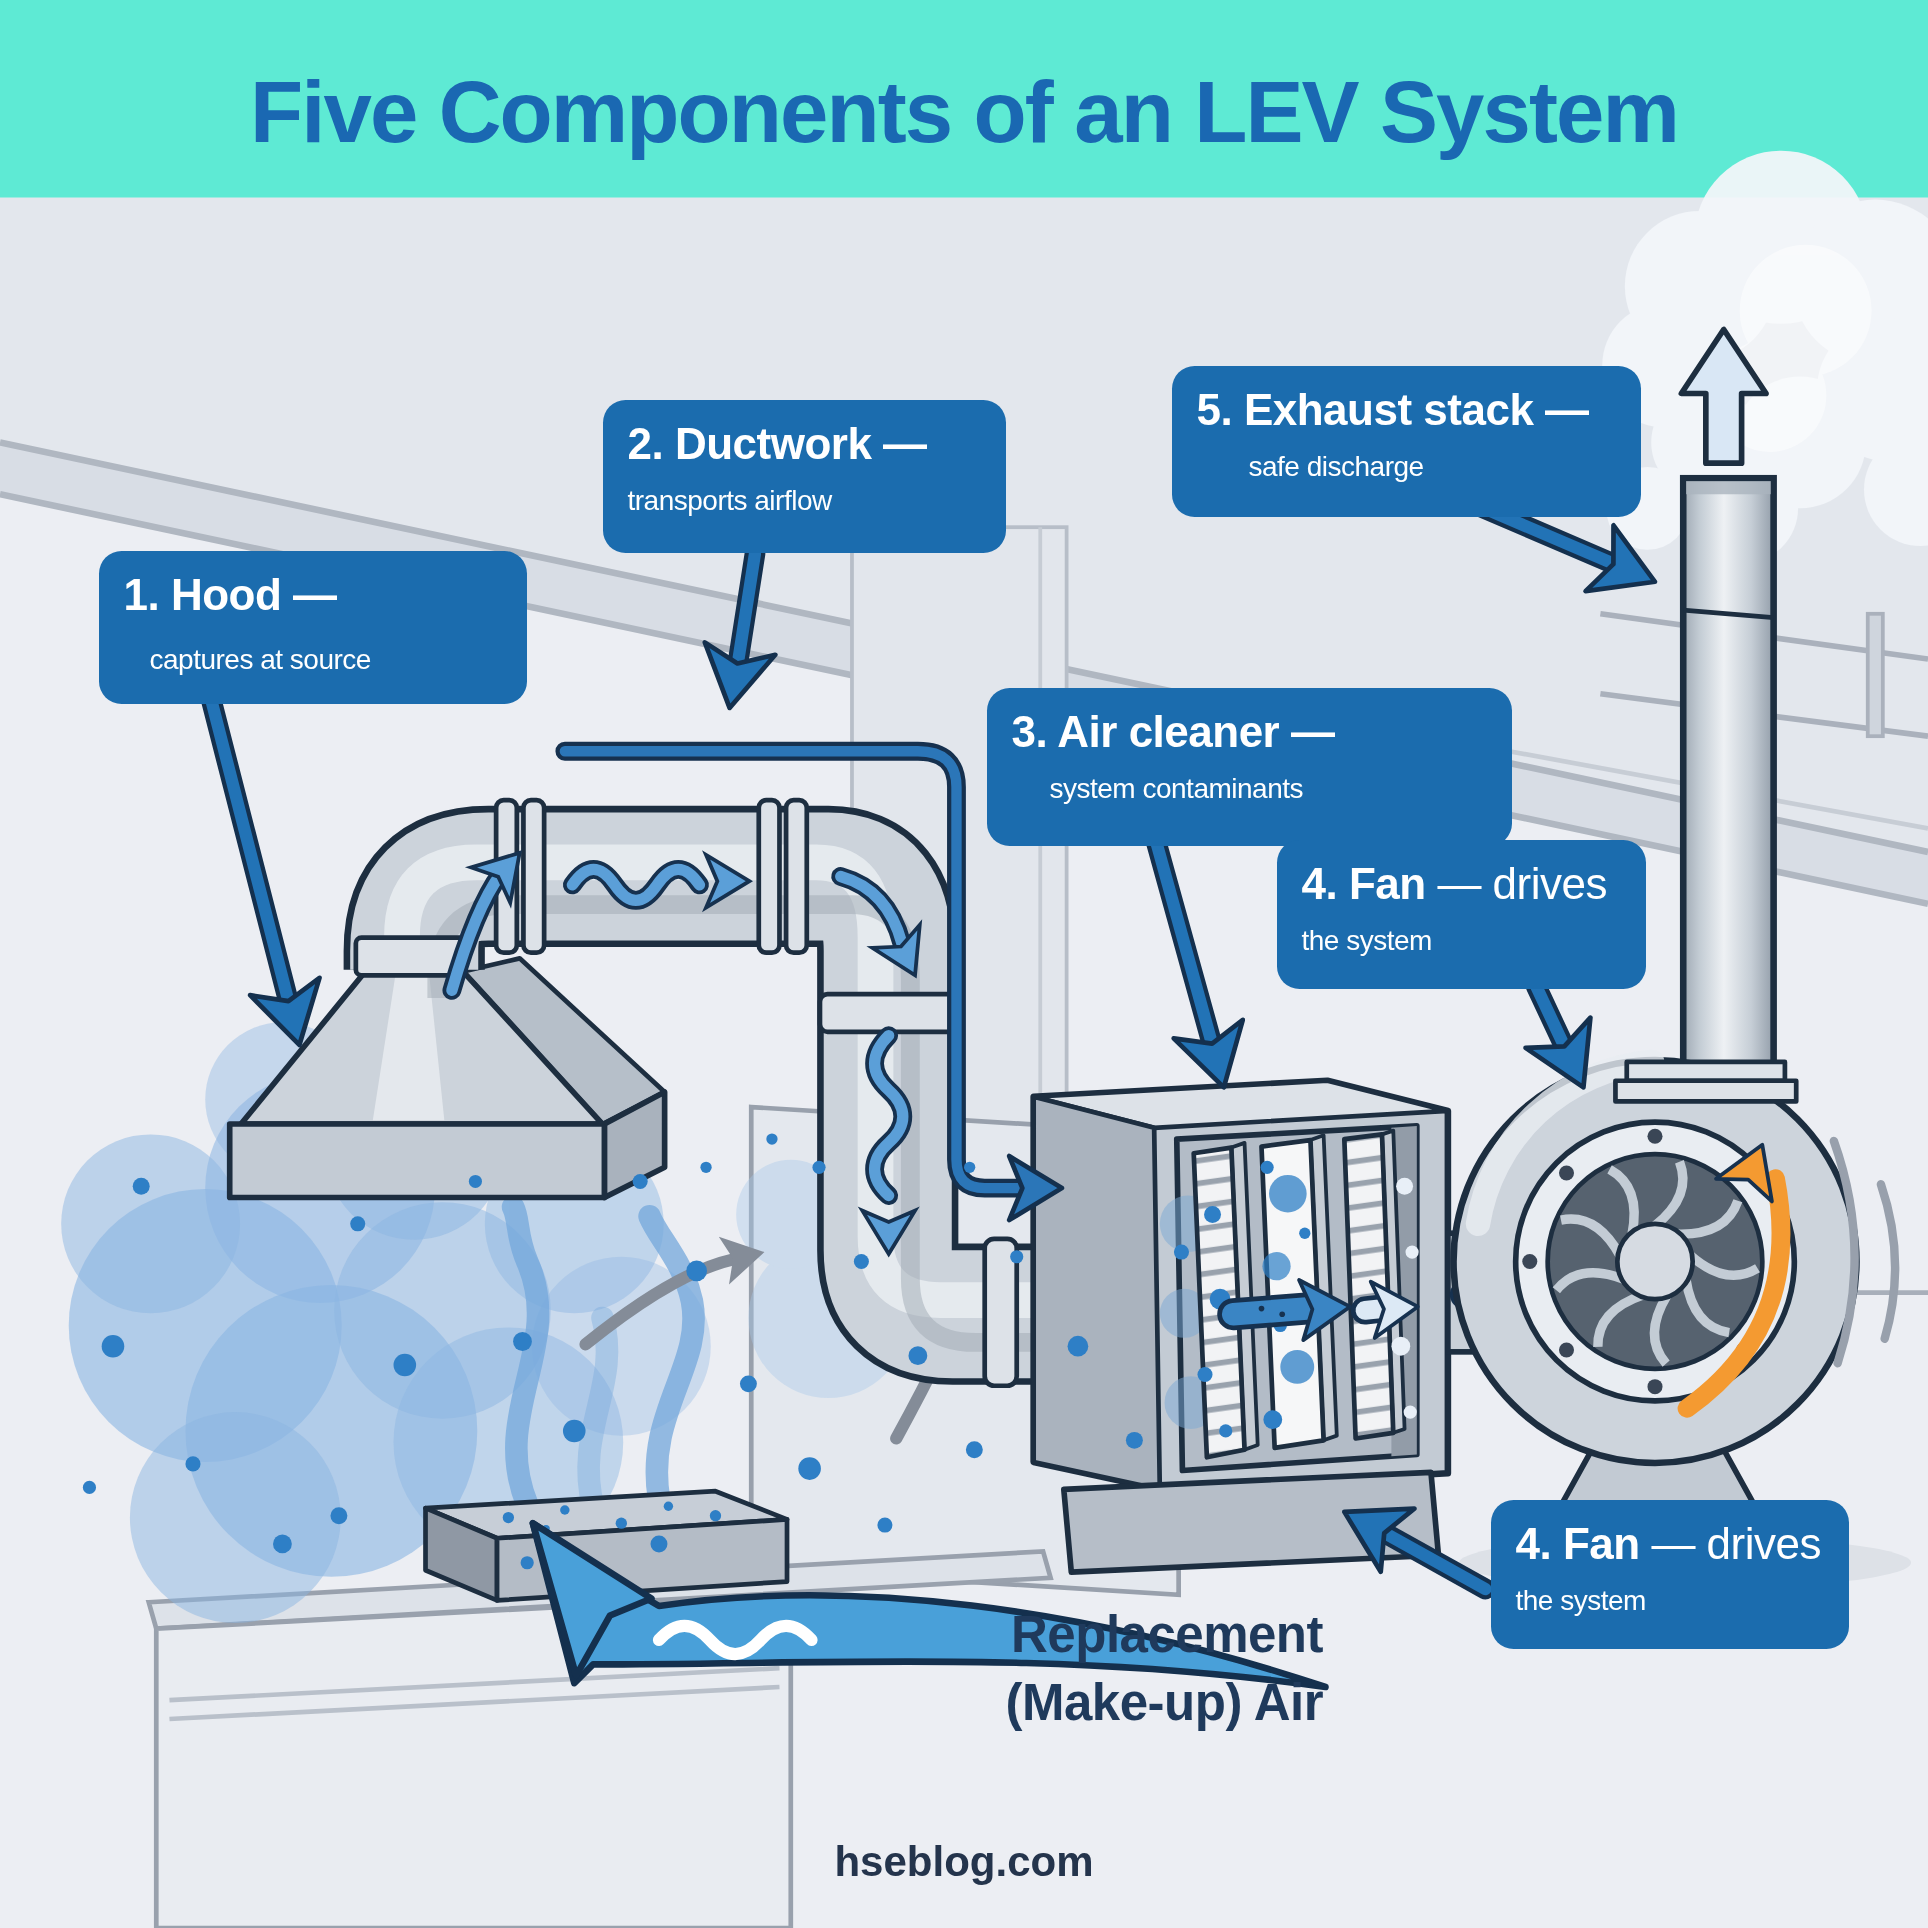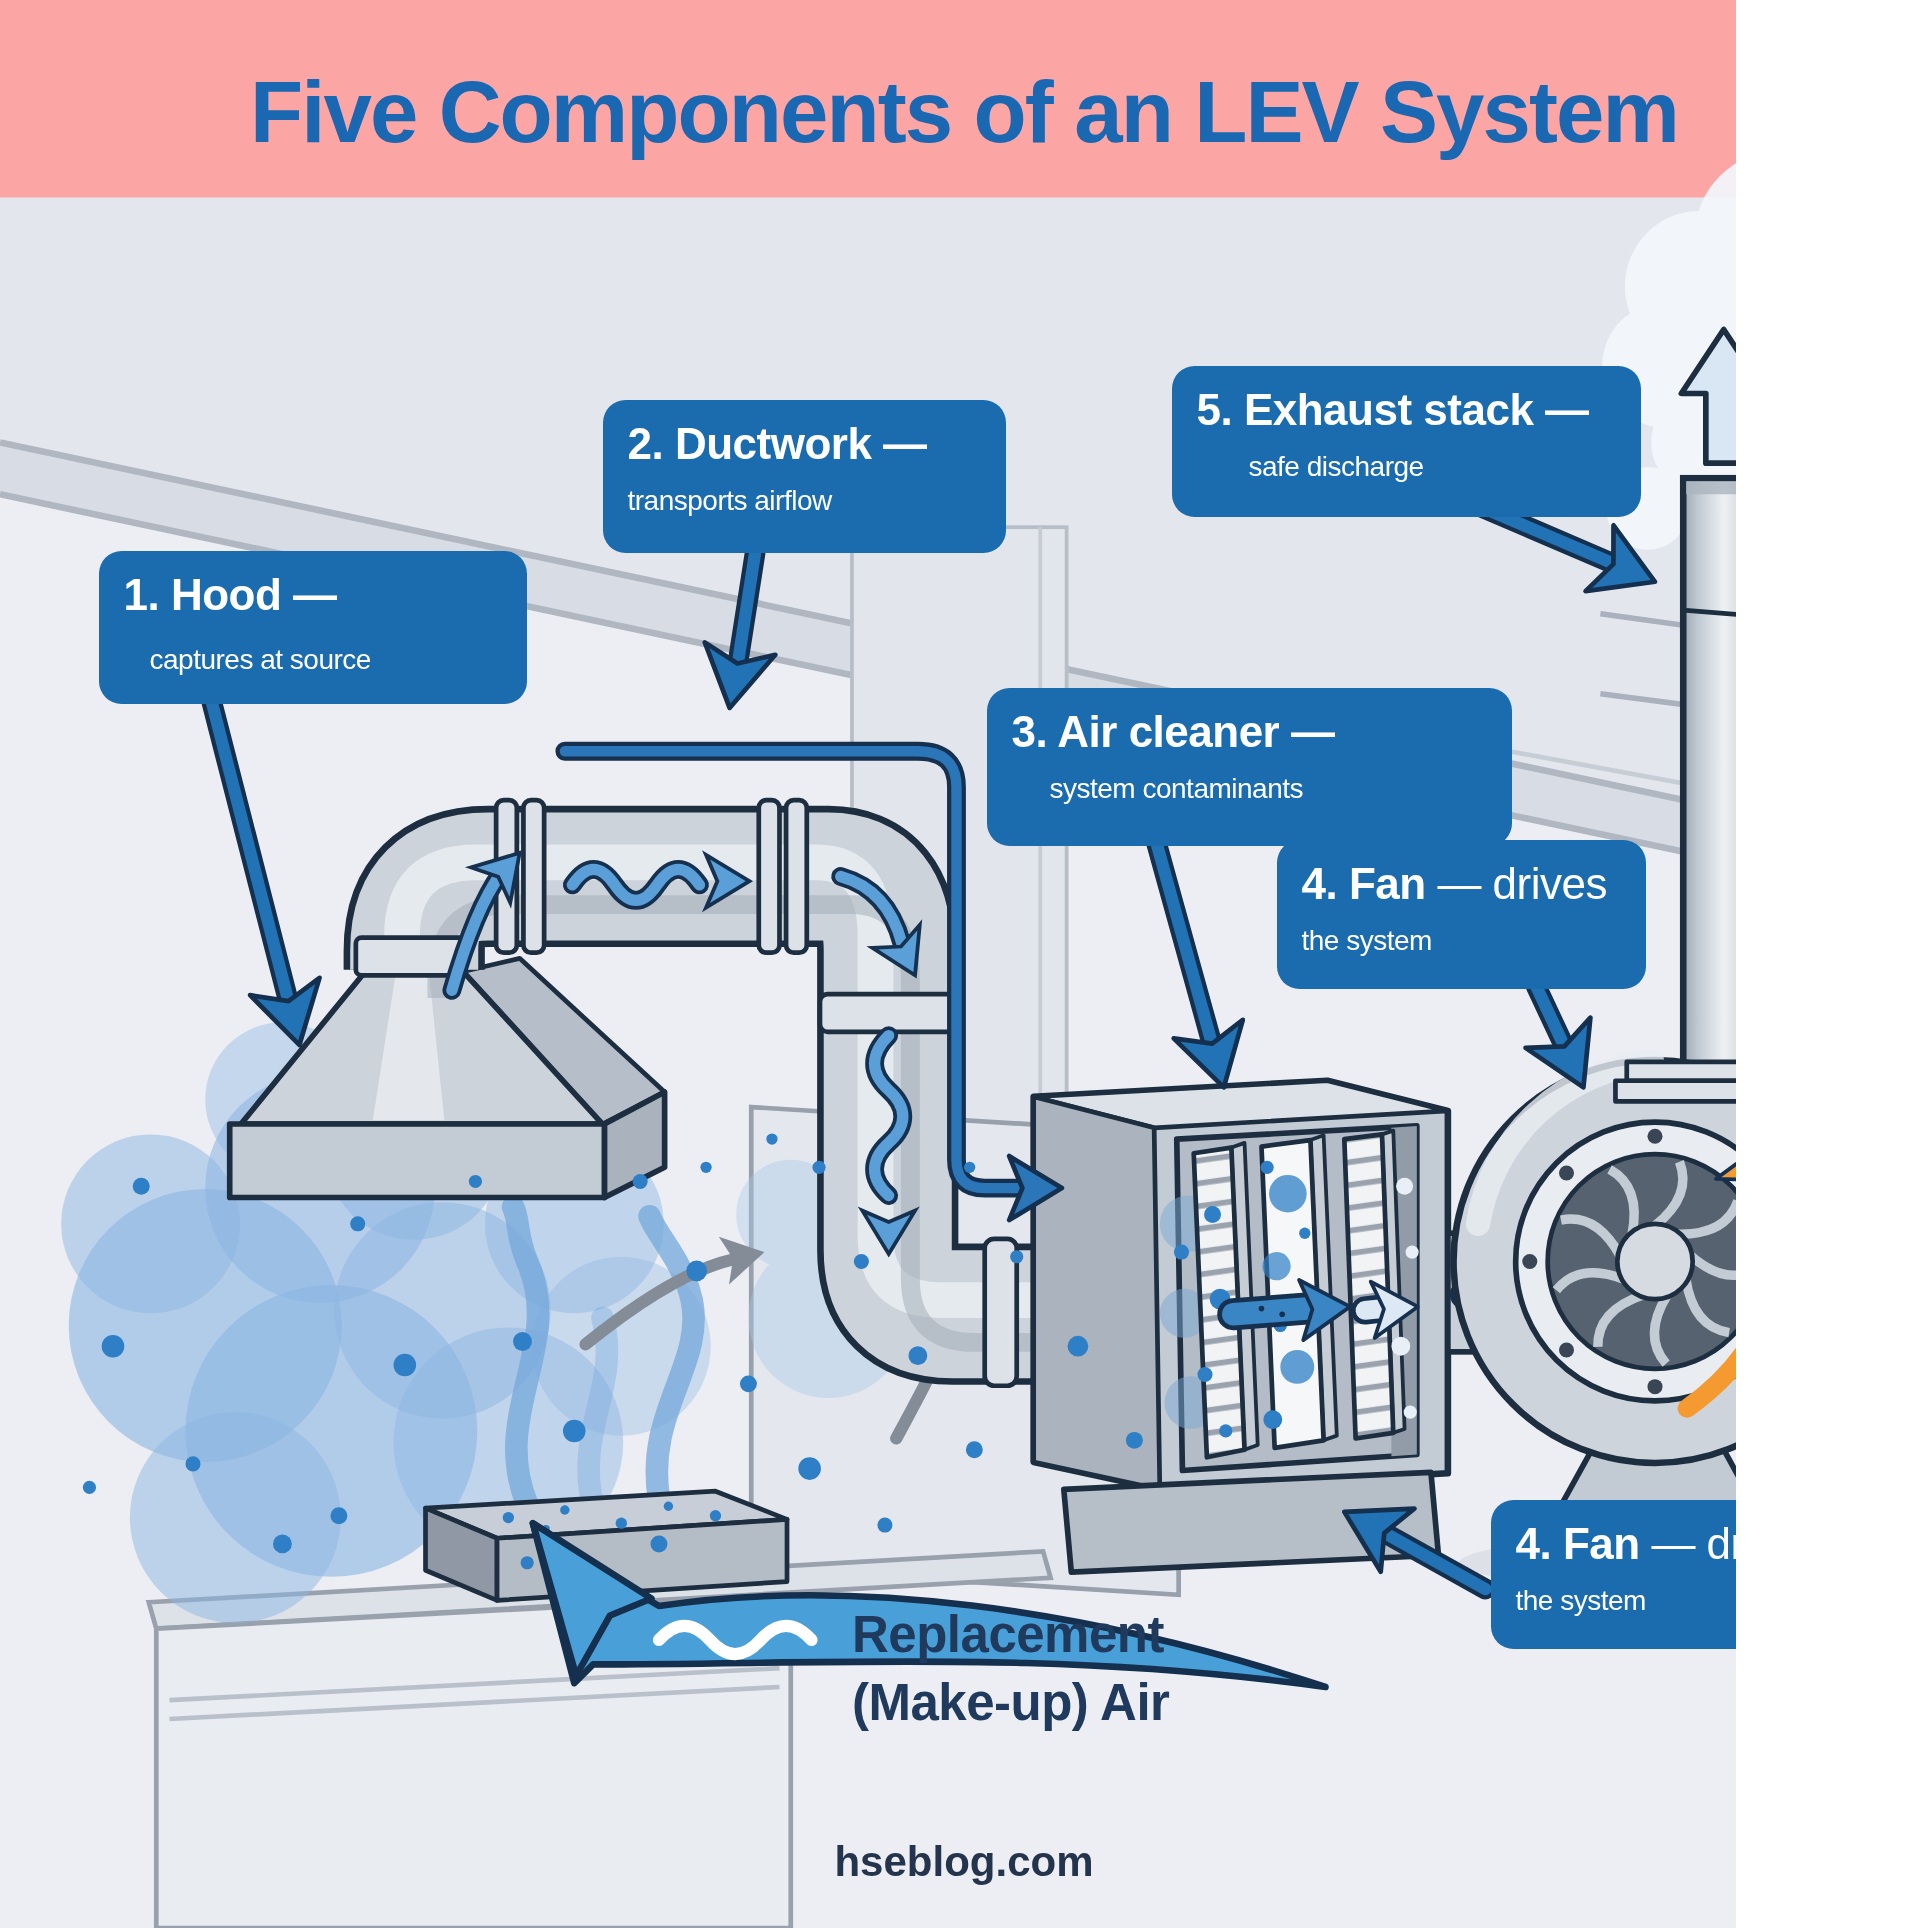--- a/index.html
+++ b/index.html
@@ -3,36 +3,36 @@
 <meta charset="utf-8">
 <style>
   :root{
     --label-bg:#1b6cae;
     --title:#1a68b2;
     --text-dark:#1f3a5c;
     --footer:#24344c;
   }
   html,body{margin:0;padding:0;}
   body{font-family:"Liberation Sans",sans-serif;}
-  .stage{position:relative;width:1736px;height:1928px;background:#fca5a5;overflow:hidden;}
+  .stage{position:relative;width:1928px;height:1928px;background:#5eead4;overflow:hidden;}
   .stage svg{position:absolute;left:0;top:0;}
   .page-title{
     position:absolute;left:0;top:62px;width:1928px;text-align:center;
     font-size:87px;font-weight:700;letter-spacing:-1.9px;color:var(--title);margin:0;
   }
   .label{
     position:absolute;box-sizing:border-box;background:var(--label-bg);
     border-radius:22.6px;color:#ffffff;padding:15px 24.5px;letter-spacing:-0.5px;
   }
   .label .l1{font-size:44px;font-weight:400;line-height:58px;white-space:nowrap;}
   .label .l1 b{font-weight:700;}
   .label .l2{font-size:28px;font-weight:400;line-height:55px;white-space:nowrap;}
   .ind28{padding-left:26px;margin-top:8px;} .ind40{padding-left:38px;} .ind55{padding-left:52px;}
   .makeup{
-    position:absolute;left:852px;top:1601px;width:471px;text-align:left;
+    position:absolute;left:852px;top:1601px;width:471px;text-align:right;
     color:var(--text-dark);font-size:51px;font-weight:700;line-height:68px;letter-spacing:-0.5px;
   }
   .footer{
     position:absolute;left:0;top:1838px;width:1928px;text-align:center;
     color:var(--footer);font-size:42px;font-weight:700;
   }
 </style>
 </head>
 <body>
 

